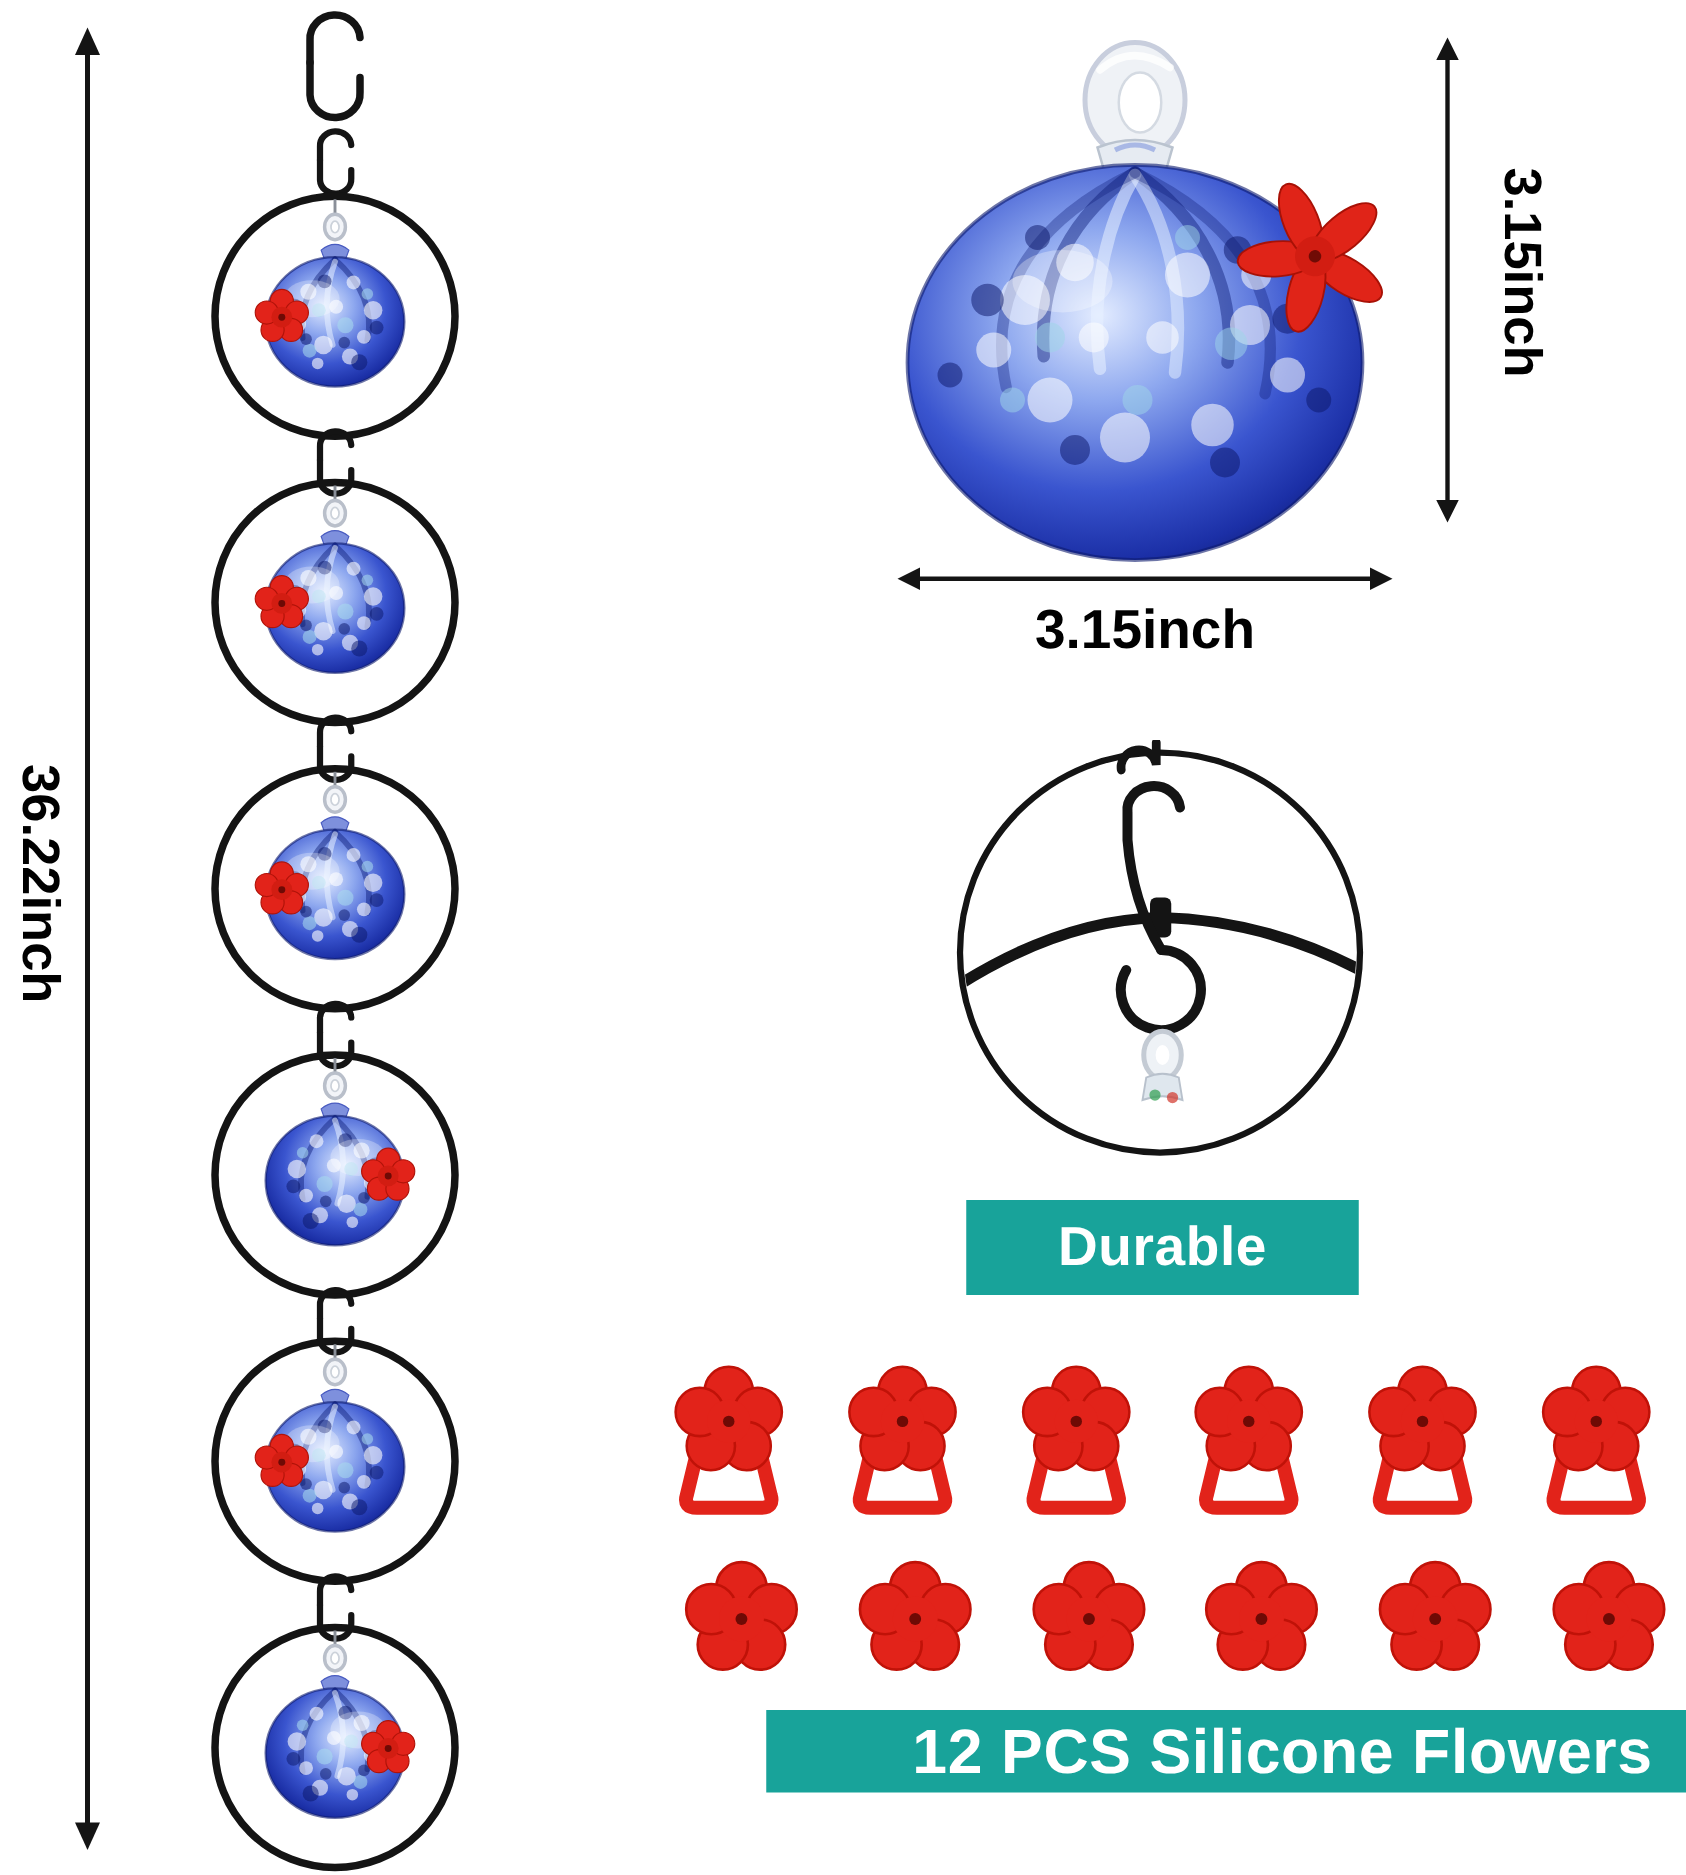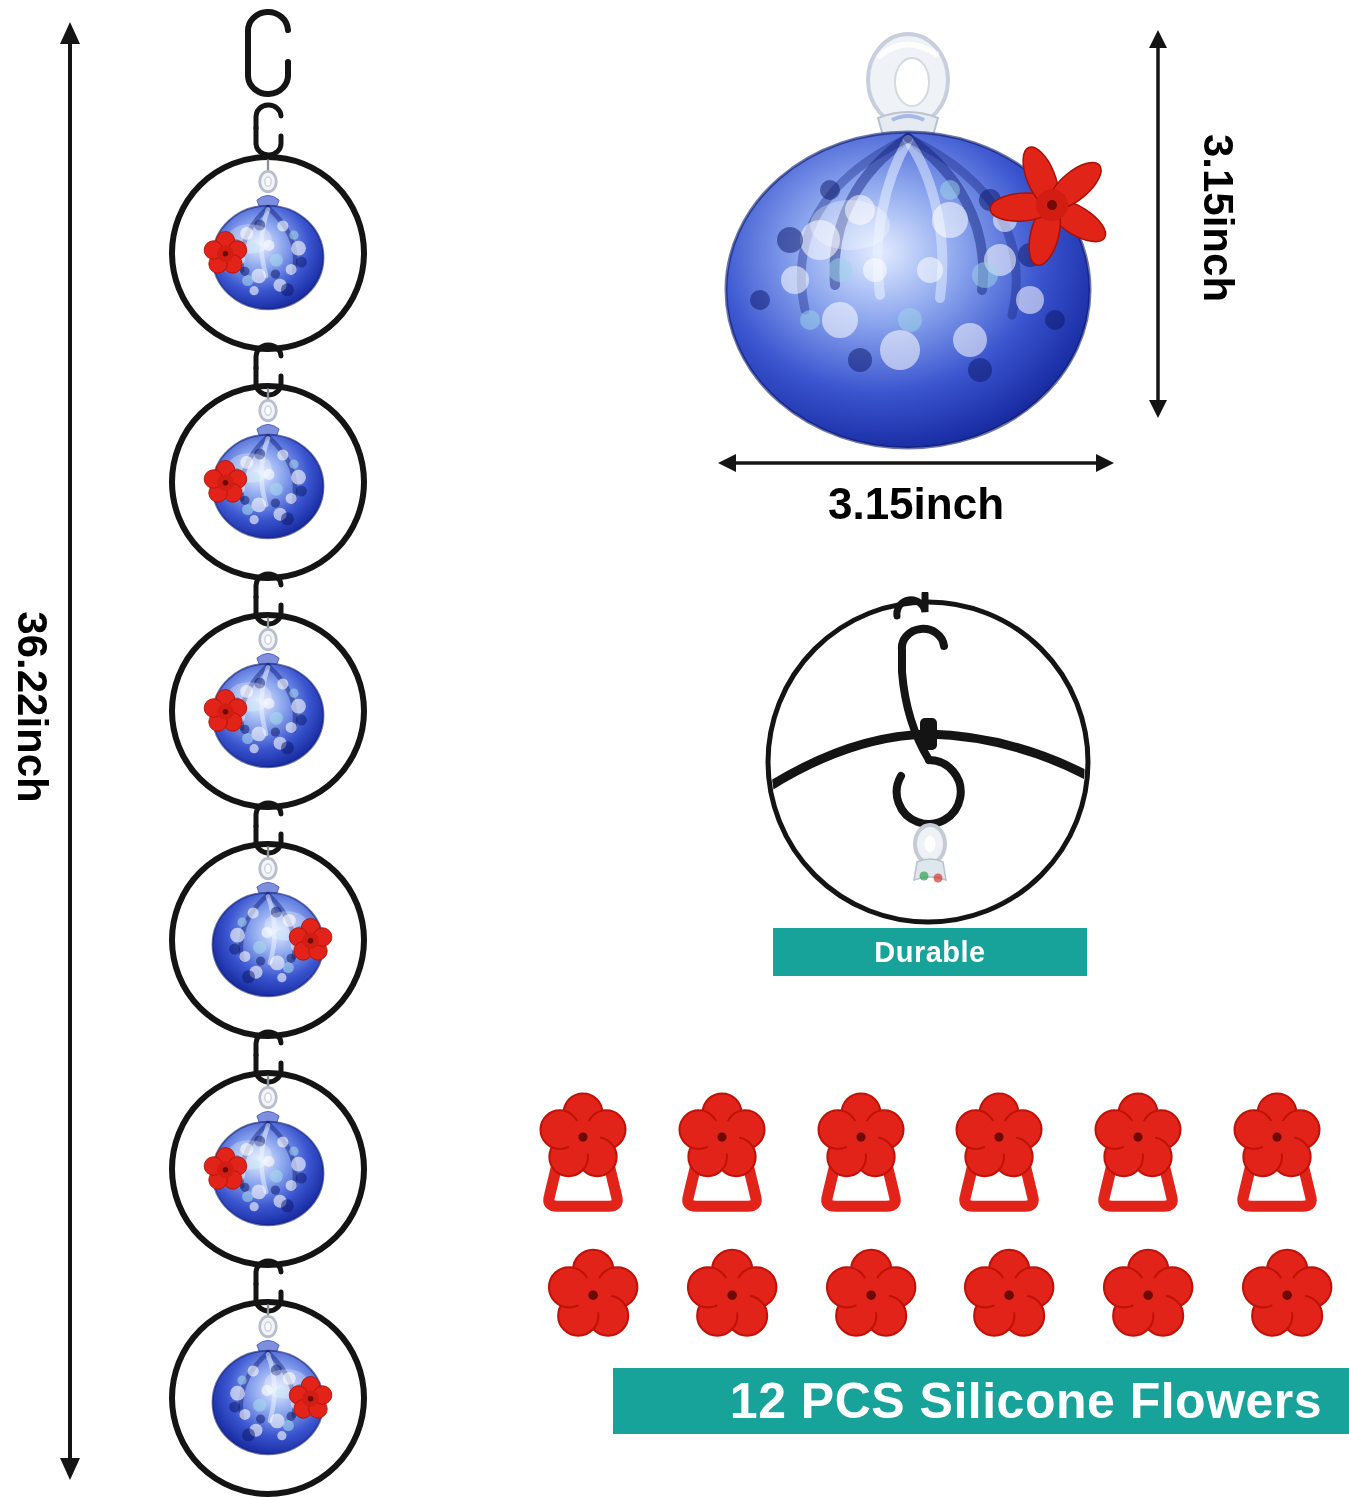--- a/index.html
+++ b/index.html
@@ -252,21 +252,21 @@
     </g>
     <g>
       <ellipse cx="172" cy="252" rx="15" ry="19" fill="#eef2f6" stroke="#c4cbd4" stroke-width="4"></ellipse>
       <ellipse cx="172" cy="252" rx="5.5" ry="8" fill="#ffffff"></ellipse>
       <path d="M159,270 Q172,264 185,270 L188,288 Q172,282 156,288 Z" fill="#dfe7ee" stroke="#b8c1cc" stroke-width="1.5"></path>
       <circle cx="166" cy="284" r="4.5" fill="#2e9e4f" opacity="0.7"></circle>
       <circle cx="180" cy="286" r="4.5" fill="#d2352a" opacity="0.7"></circle>
     </g>
   </svg>
 
-  <div class="abs badge" style="left:773px;top:928px;width:314px;height:48px;font-size:29px">Durable</div>
+  <div class="abs badge" style="left:773px;top:960px;width:314px;height:76px;font-size:44px">Durable</div>
 
   <div class="flower-row" style="left:522px;top:1082px;width:816px">
     <svg class="flower-cell" width="122" height="158" viewBox="0 0 120 155">
       <use href="#flowerRingSym"></use>
     </svg>
   <svg class="flower-cell" width="122" height="158" viewBox="0 0 120 155">
       <use href="#flowerRingSym"></use>
     </svg>
       <svg class="flower-cell" width="122" height="158" viewBox="0 0 120 155">
       <use href="#flowerRingSym"></use>

